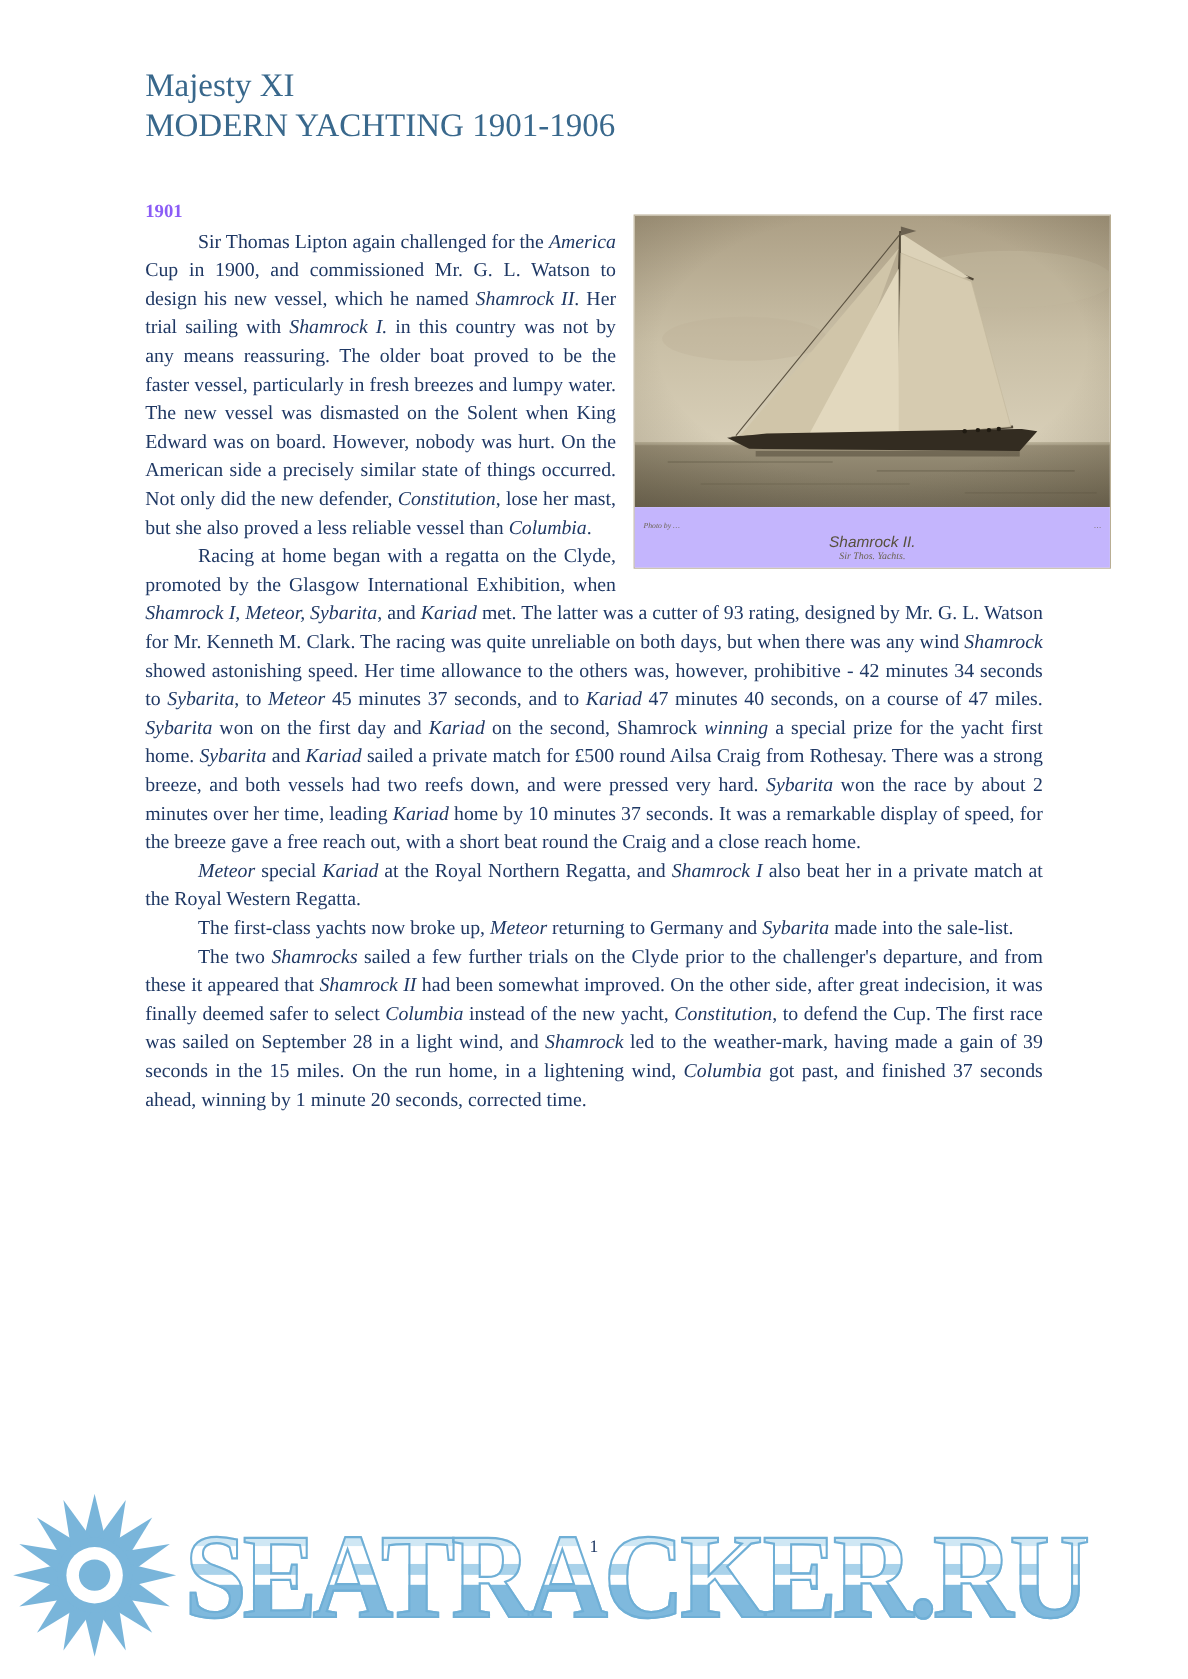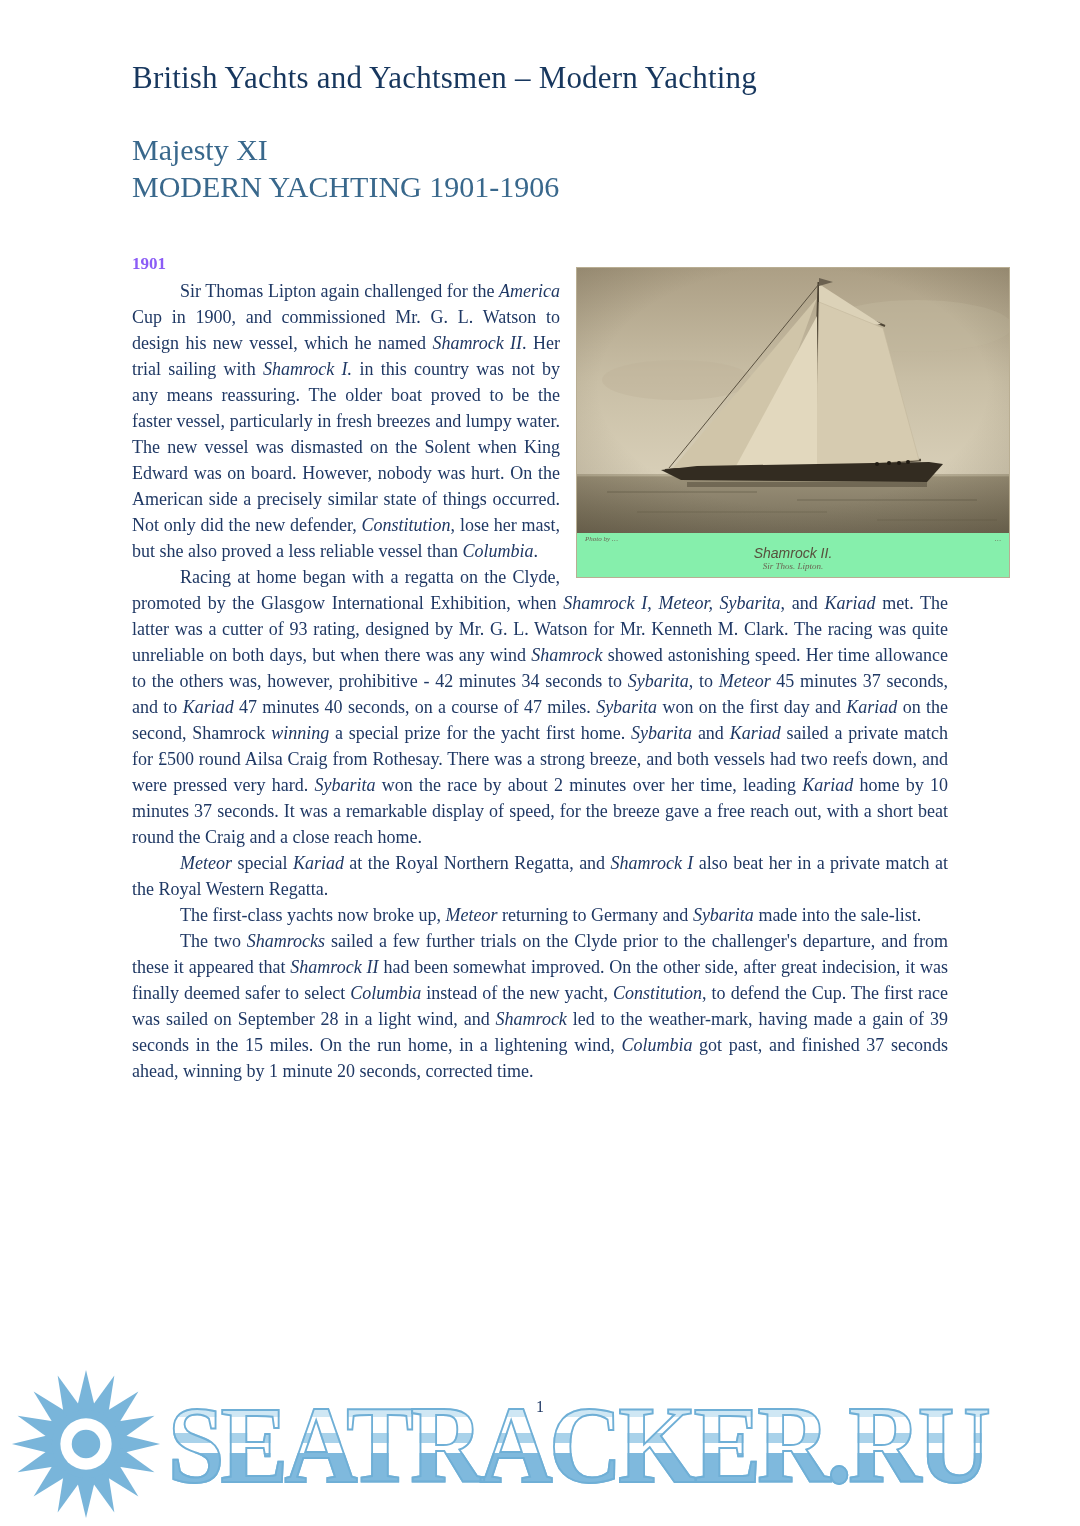--- a/index.html
+++ b/index.html
@@ -23,38 +23,38 @@
 
   .content { font-size:18px; line-height:26px; text-align:justify; }
 
   figure.photo {
     float:right; width:432px;
     margin:16px -62px 8px 16px;
     border:1px solid #b9ae93; box-sizing:content-box;
   }
   .photo-img { width:432px; height:265px; display:block; }
   .photo-img svg { display:block; }
-  figcaption { background:#86efac; padding:2px 8px 5px 8px; }
+  figcaption { background:#c4b5fd; padding:13px 8px 5px 8px; }
   .credits { display:flex; justify-content:space-between; font-size:7px; font-style:italic; color:#6b6352; line-height:9px; }
   .cap-script {
     text-align:center; font-style:italic; font-size:14px; color:#57503d;
     font-family:Liberation Sans, sans-serif; line-height:16px; margin-top:1px;
   }
   .cap-sub { text-align:center; font-style:italic; font-size:9px; color:#6b6352; line-height:11px; }
 
   .para { margin:0; }
   .para.indent { text-indent:48px; }
   .it { font-style:italic; }
 
   .pagenum {
     position:absolute; left:0; right:0; bottom:110px; text-align:center;
     font-size:16px; color:#1F3864; z-index:1;
   }
 
-  .watermark { position:absolute; left:0; right:0; bottom:4px; height:158px; z-index:5; }
+  .watermark { position:absolute; left:0; right:0; bottom:16px; height:158px; z-index:5; }
   .sun { position:absolute; left:10px; bottom:2px; width:152px; height:152px; }
   .wm-text {
     position:absolute; left:168px; bottom:26px;
     font-family:"Liberation Serif", serif; font-weight:bold;
     font-size:110px; line-height:0.92; letter-spacing:-4px; white-space:nowrap;
     transform:scaleX(0.92); transform-origin:left bottom;
     color:#8cc2e2;
     -webkit-text-stroke:2px #6FAFD6;
   }
   @supports (-webkit-background-clip: text) {
@@ -69,21 +69,20 @@
       -webkit-background-clip:text; background-clip:text;
       color:transparent;
     }
   }
 </style>
 </head>
 <body>
 
 <div class="page">
 
-  <h1 class="book-title">British Yachts and Yachtsmen – Modern Yachting</h1>
 
   <h2 class="chapter">
     <span>Majesty XI</span><br>
     <span>MODERN YACHTING 1901-1906</span>
   </h2>
 
   <div class="content">
 
     <figure class="photo">
       <div class="photo-img">
@@ -134,21 +133,21 @@
           <line x1="300" y1="252" x2="420" y2="252" stroke="#6e6652" stroke-width="1.5" opacity="0.5"></line>
           <rect x="0" y="0" width="432" height="265" fill="url(#vig)"></rect>
         </svg>
       </div>
       <figcaption>
         <div class="credits">
           <span>Photo by …</span>
           <span>…</span>
         </div>
         <div class="cap-script">Shamrock II.</div>
-        <div class="cap-sub">Sir Thos. Lipton.</div>
+        <div class="cap-sub">Sir Thos. Yachts.</div>
       </figcaption>
     </figure>
 
     <h3 class="section-heading">1901</h3>
 
     <div id="paras">
         <p class="para indent"><span>Sir Thomas Lipton again challenged for the </span><span class="it">America</span><span> Cup in 1900, and commissioned Mr. G. L. Watson to design his new vessel, which he named </span><span class="it">Shamrock II</span><span>. Her trial sailing with </span><span class="it">Shamrock I.</span><span> in this country was not by any means reassuring. The older boat proved to be the faster vessel, particularly in fresh breezes and lumpy water. The new vessel was dismasted on the Solent when King Edward was on board. However, nobody was hurt. On the American side a precisely similar state of things occurred. Not only did the new defender, </span><span class="it">Constitution</span><span>, lose her mast, but she also proved a less reliable vessel than </span><span class="it">Columbia</span><span>.</span></p>
         <p class="para indent"><span>Racing at home began with a regatta on the Clyde, promoted by the Glasgow International Exhibition, when </span><span class="it">Shamrock I, Meteor, Sybarita</span><span>, and </span><span class="it">Kariad</span><span> met. The latter was a cutter of 93 rating, designed by Mr. G. L. Watson for Mr. Kenneth M. Clark. The racing was quite unreliable on both days, but when there was any wind </span><span class="it">Shamrock</span><span> showed astonishing speed. Her time allowance to the others was, however, prohibitive - 42 minutes 34 seconds to </span><span class="it">Sybarita</span><span>, to </span><span class="it">Meteor</span><span> 45 minutes 37 seconds, and to </span><span class="it">Kariad</span><span> 47 minutes 40 seconds, on a course of 47 miles. </span><span class="it">Sybarita</span><span> won on the first day and </span><span class="it">Kariad</span><span> on the second, Shamrock </span><span class="it">winning</span><span> a special prize for the yacht first home. </span><span class="it">Sybarita</span><span> and </span><span class="it">Kariad</span><span> sailed a private match for £500 round Ailsa Craig from Rothesay. There was a strong breeze, and both vessels had two reefs down, and were pressed very hard. </span><span class="it">Sybarita</span><span> won the race by about 2 minutes over her time, leading </span><span class="it">Kariad</span><span> home by 10 minutes 37 seconds. It was a remarkable display of speed, for the breeze gave a free reach out, with a short beat round the Craig and a close reach home.</span></p>
         <p class="para indent"><span class="it">Meteor</span><span> special </span><span class="it">Kariad</span><span> at the Royal Northern Regatta, and </span><span class="it">Shamrock I</span><span> also beat her in a private match at the Royal Western Regatta.</span></p>
         <p class="para indent"><span>The first-class yachts now broke up, </span><span class="it">Meteor</span><span> returning to Germany and </span><span class="it">Sybarita</span><span> made into the sale-list.</span></p>

